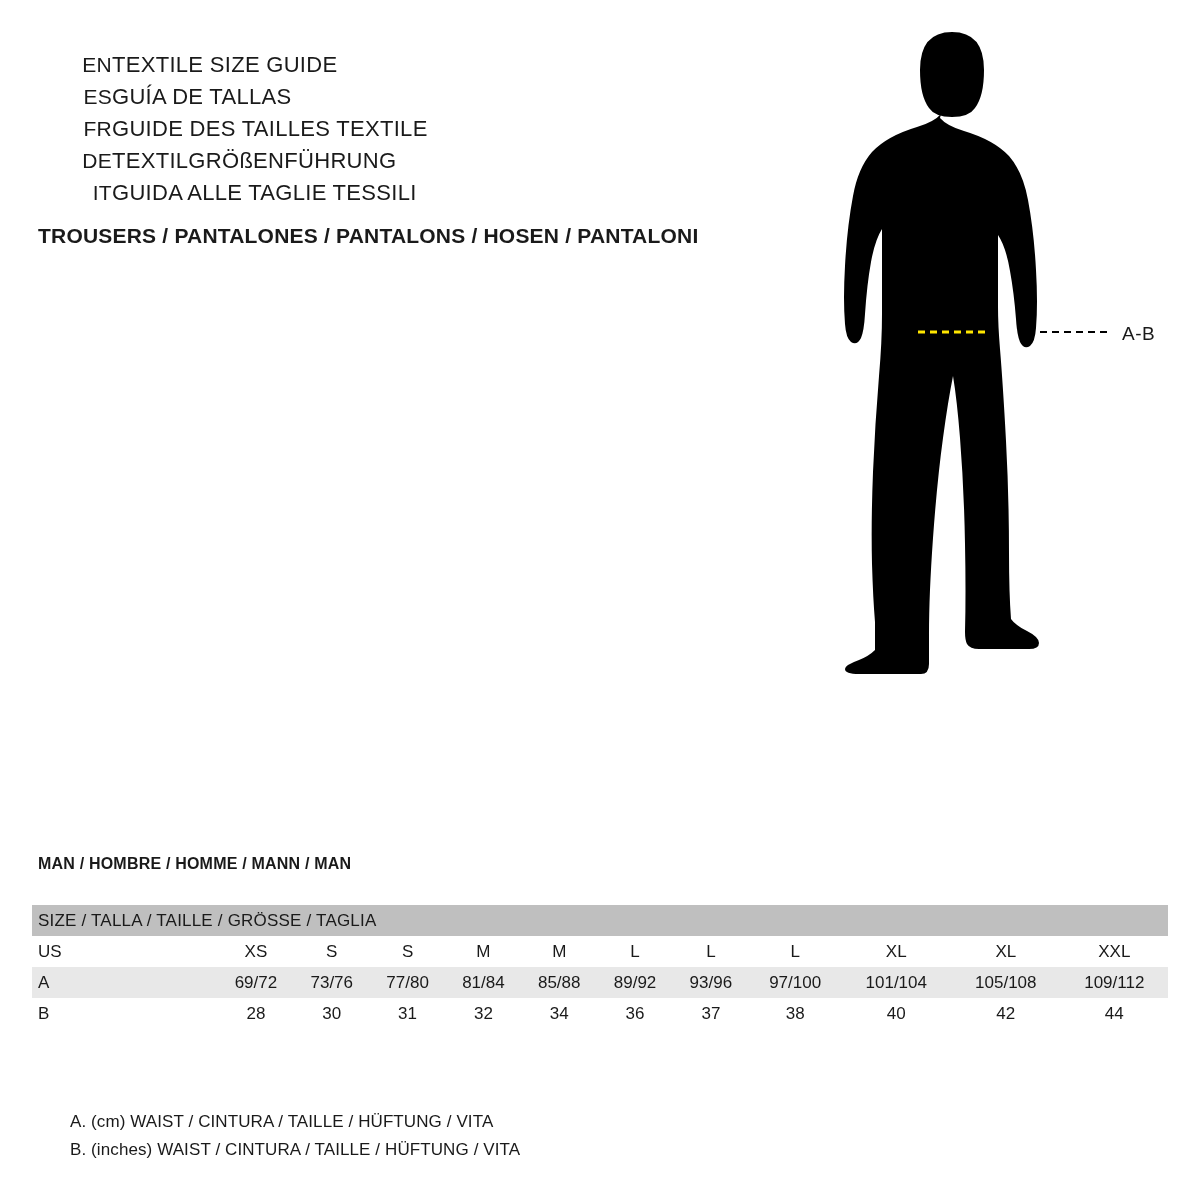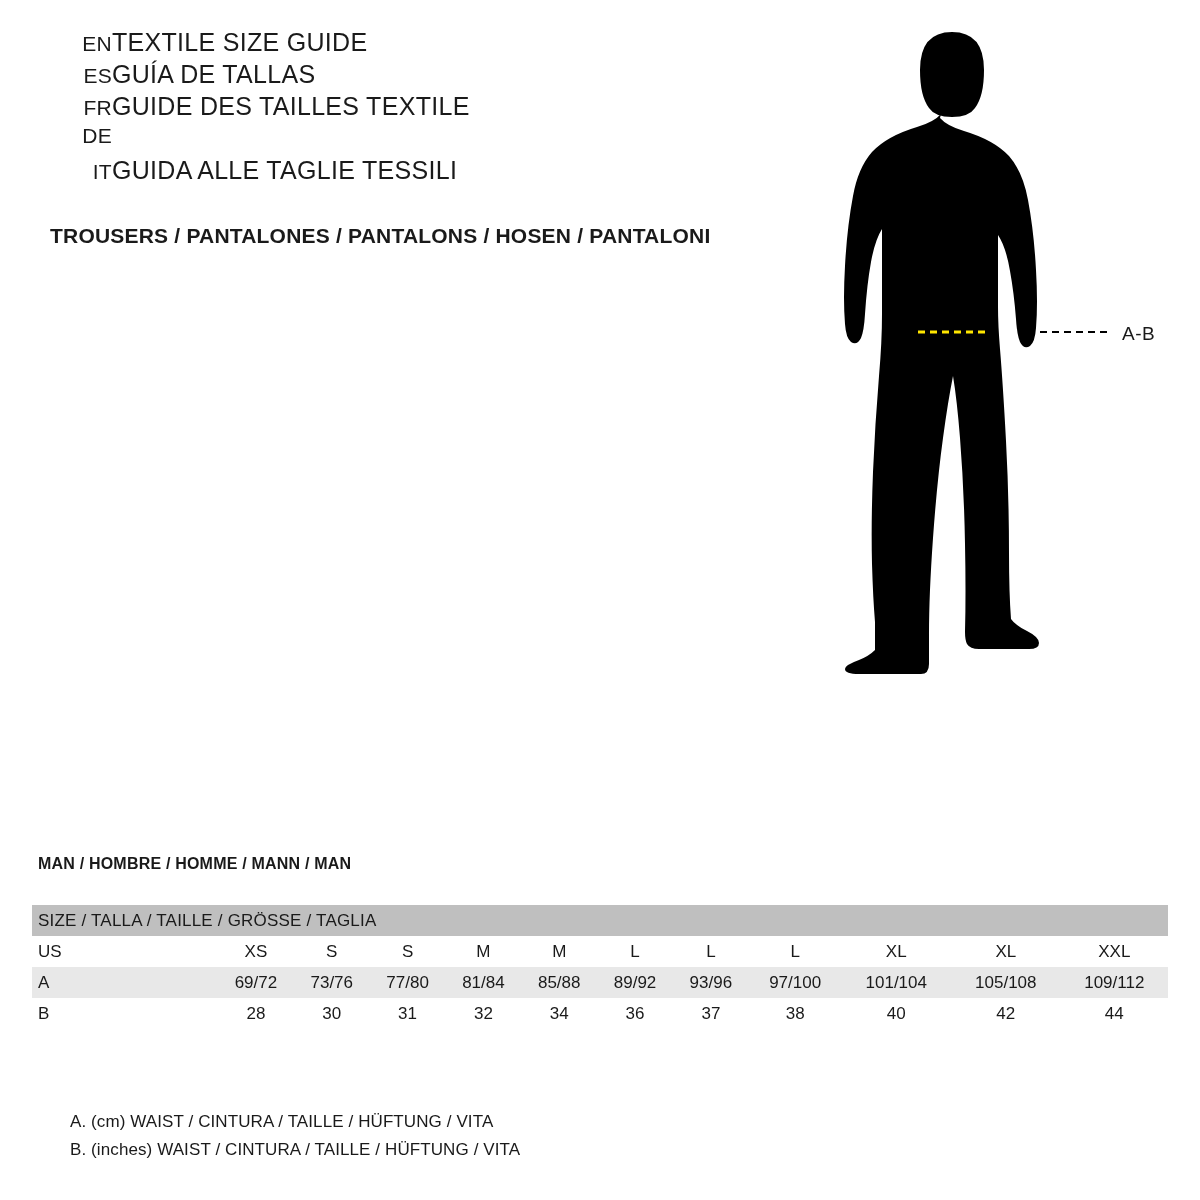--- a/index.html
+++ b/index.html
@@ -29,34 +29,34 @@
     height: 32px;
     text-align: right;
   }
   .lang-code {
     width: 74px;
     font-size: 21px;
     letter-spacing: 0.3px;
     color: #1a1a1a;
   }
   .lang-text {
-    font-size: 25px;
+    font-size: 22px;
     letter-spacing: 0.3px;
     color: #1a1a1a;
+    margin-top: 24px;
   }
   #garment-title {
     position: absolute;
     left: 38px;
     top: 224px;
     font-size: 21px;
     font-weight: bold;
     letter-spacing: 0.2px;
     color: #1a1a1a;
     white-space: nowrap;
-    margin-left: 12px;
   }
 
   
   #figure-area {
     position: absolute;
     left: 800px;
     top: 10px;
     width: 400px;
     height: 800px;
   }
@@ -145,20 +145,21 @@
   <div class="lang-row">
     <span class="lang-code">ES</span>
     <span class="lang-text">GUÍA DE TALLAS</span>
   </div>
   <div class="lang-row">
     <span class="lang-code">FR</span>
     <span class="lang-text">GUIDE DES TAILLES TEXTILE</span>
   </div>
   <div class="lang-row">
     <span class="lang-code">DE</span>
+    <span class="lang-text">TEXTILGRÖßENFÜHRUNG</span>
   </div>
   <div class="lang-row">
     <span class="lang-code">IT</span>
     <span class="lang-text">GUIDA ALLE TAGLIE TESSILI</span>
   </div>
 </div>
 
 <div id="garment-title">TROUSERS / PANTALONES / PANTALONS / HOSEN / PANTALONI</div>
 
 <div id="figure-area">

